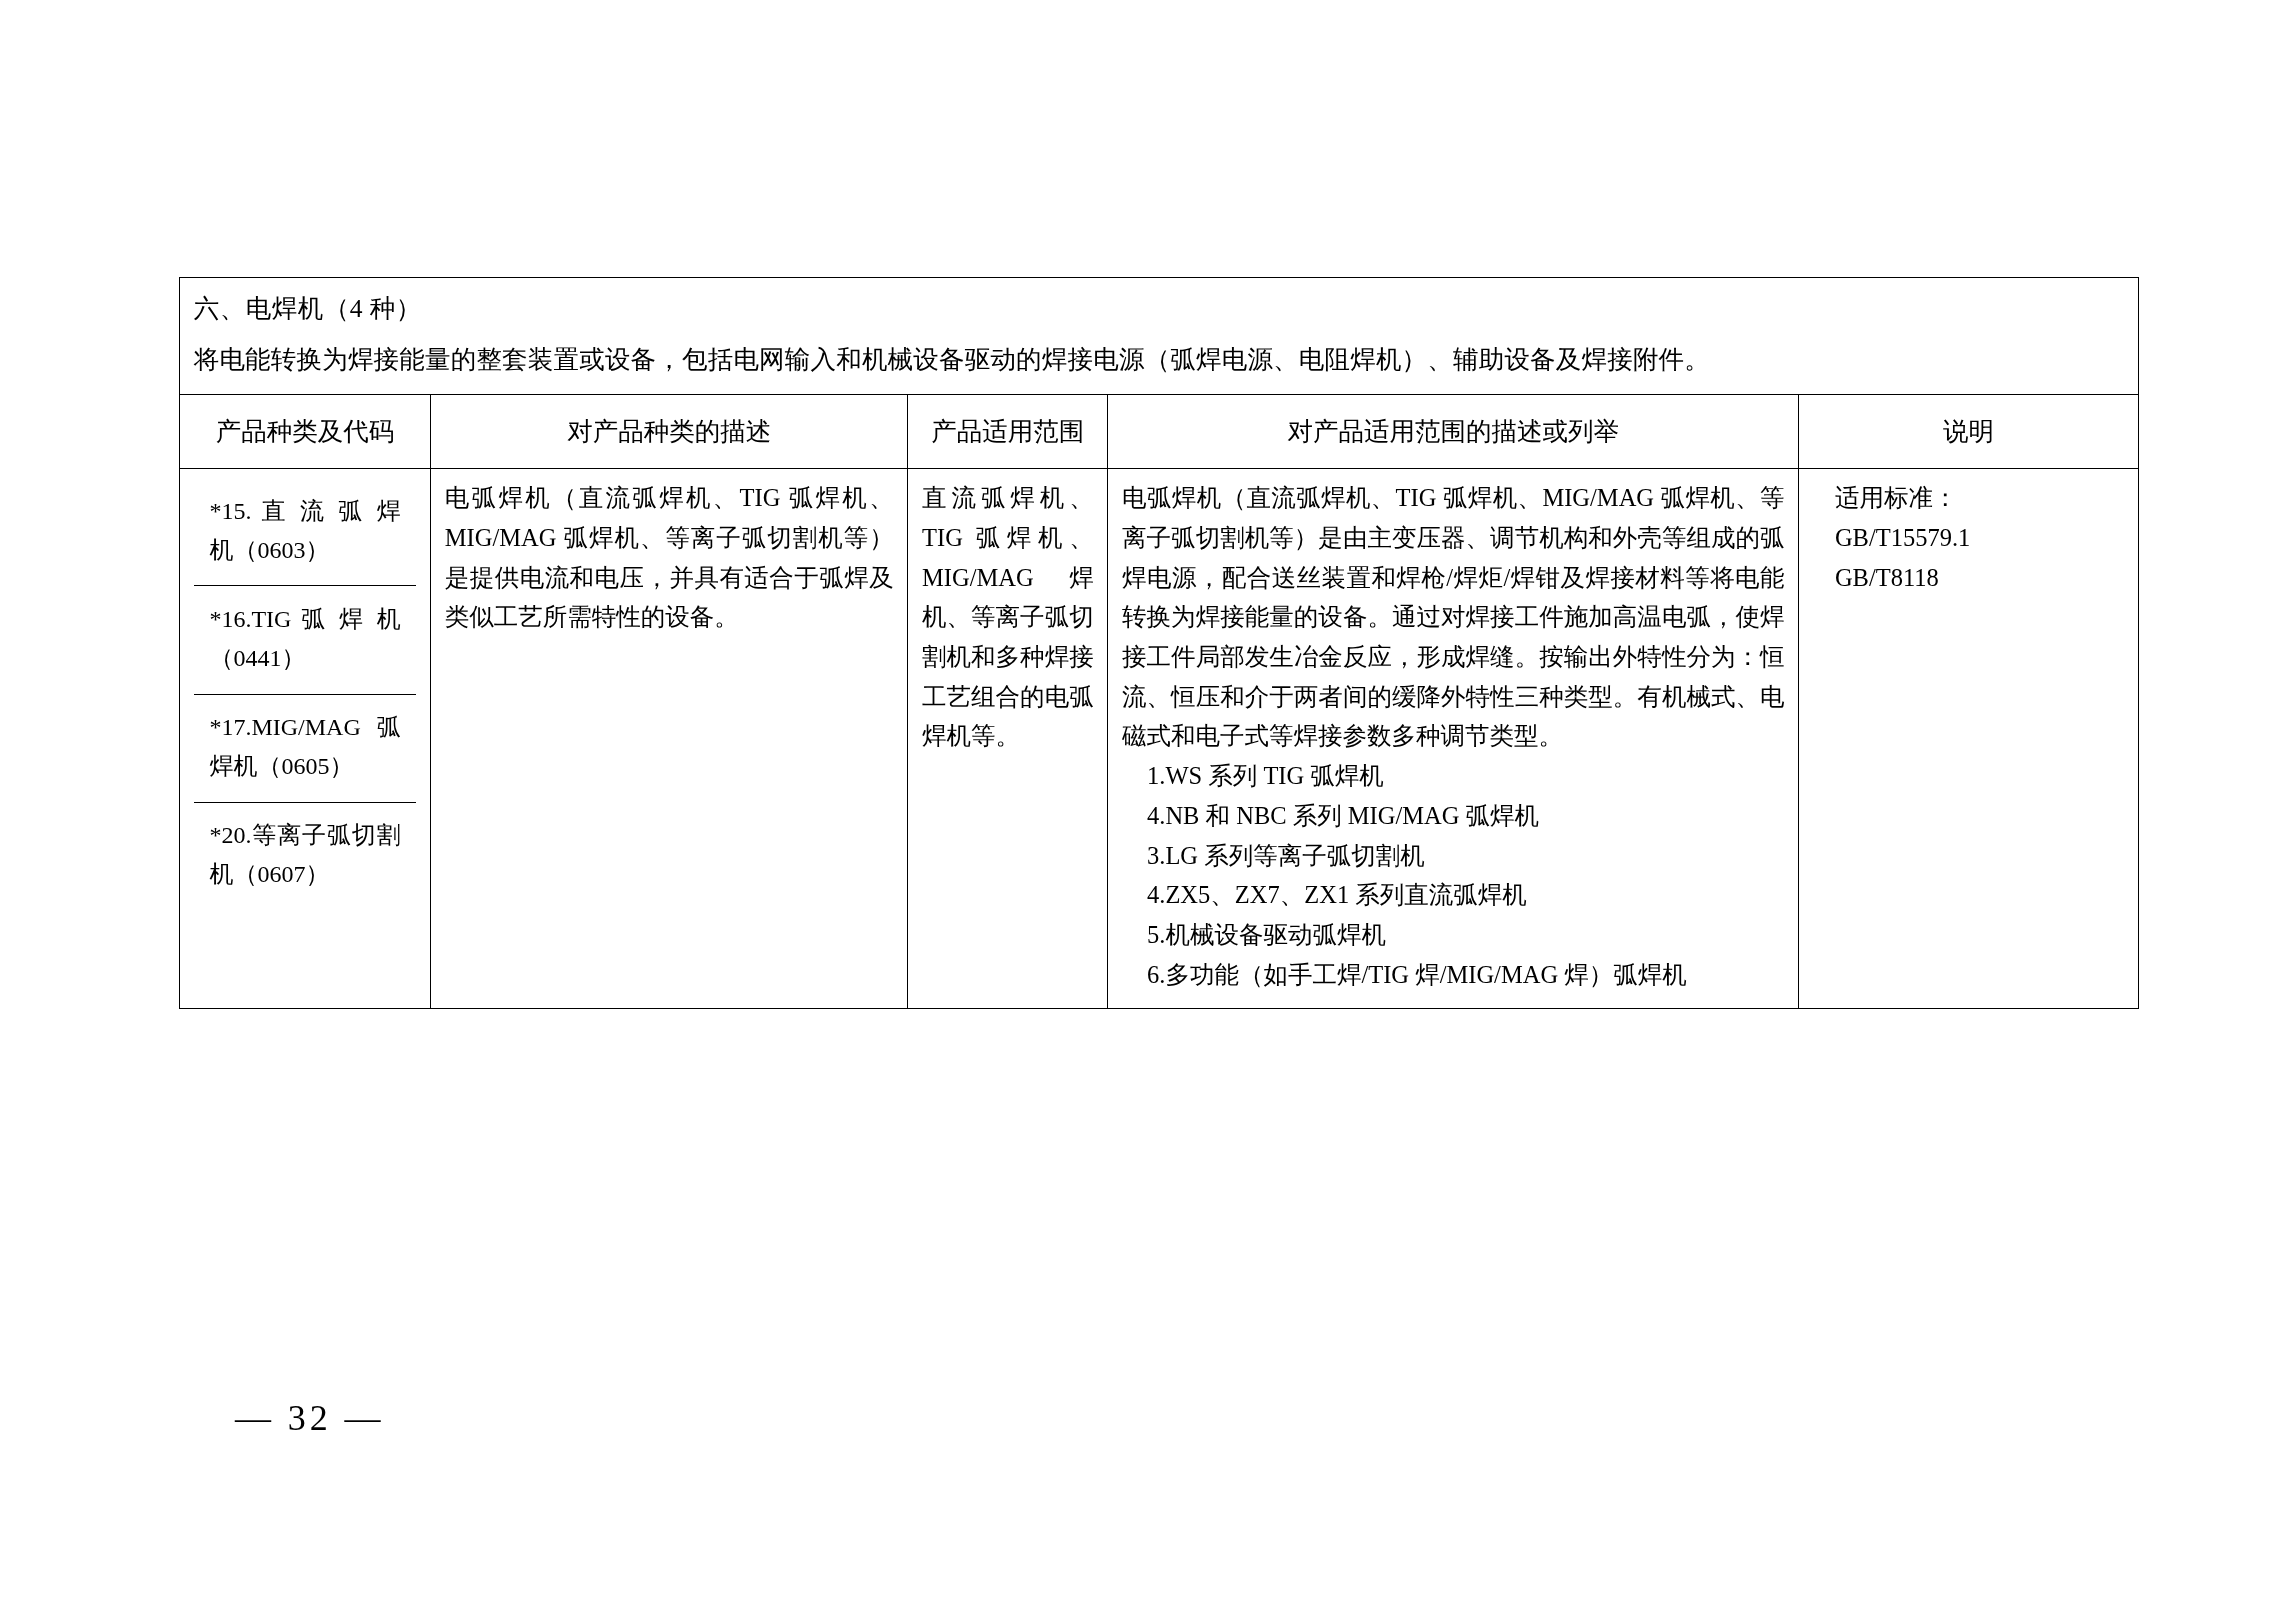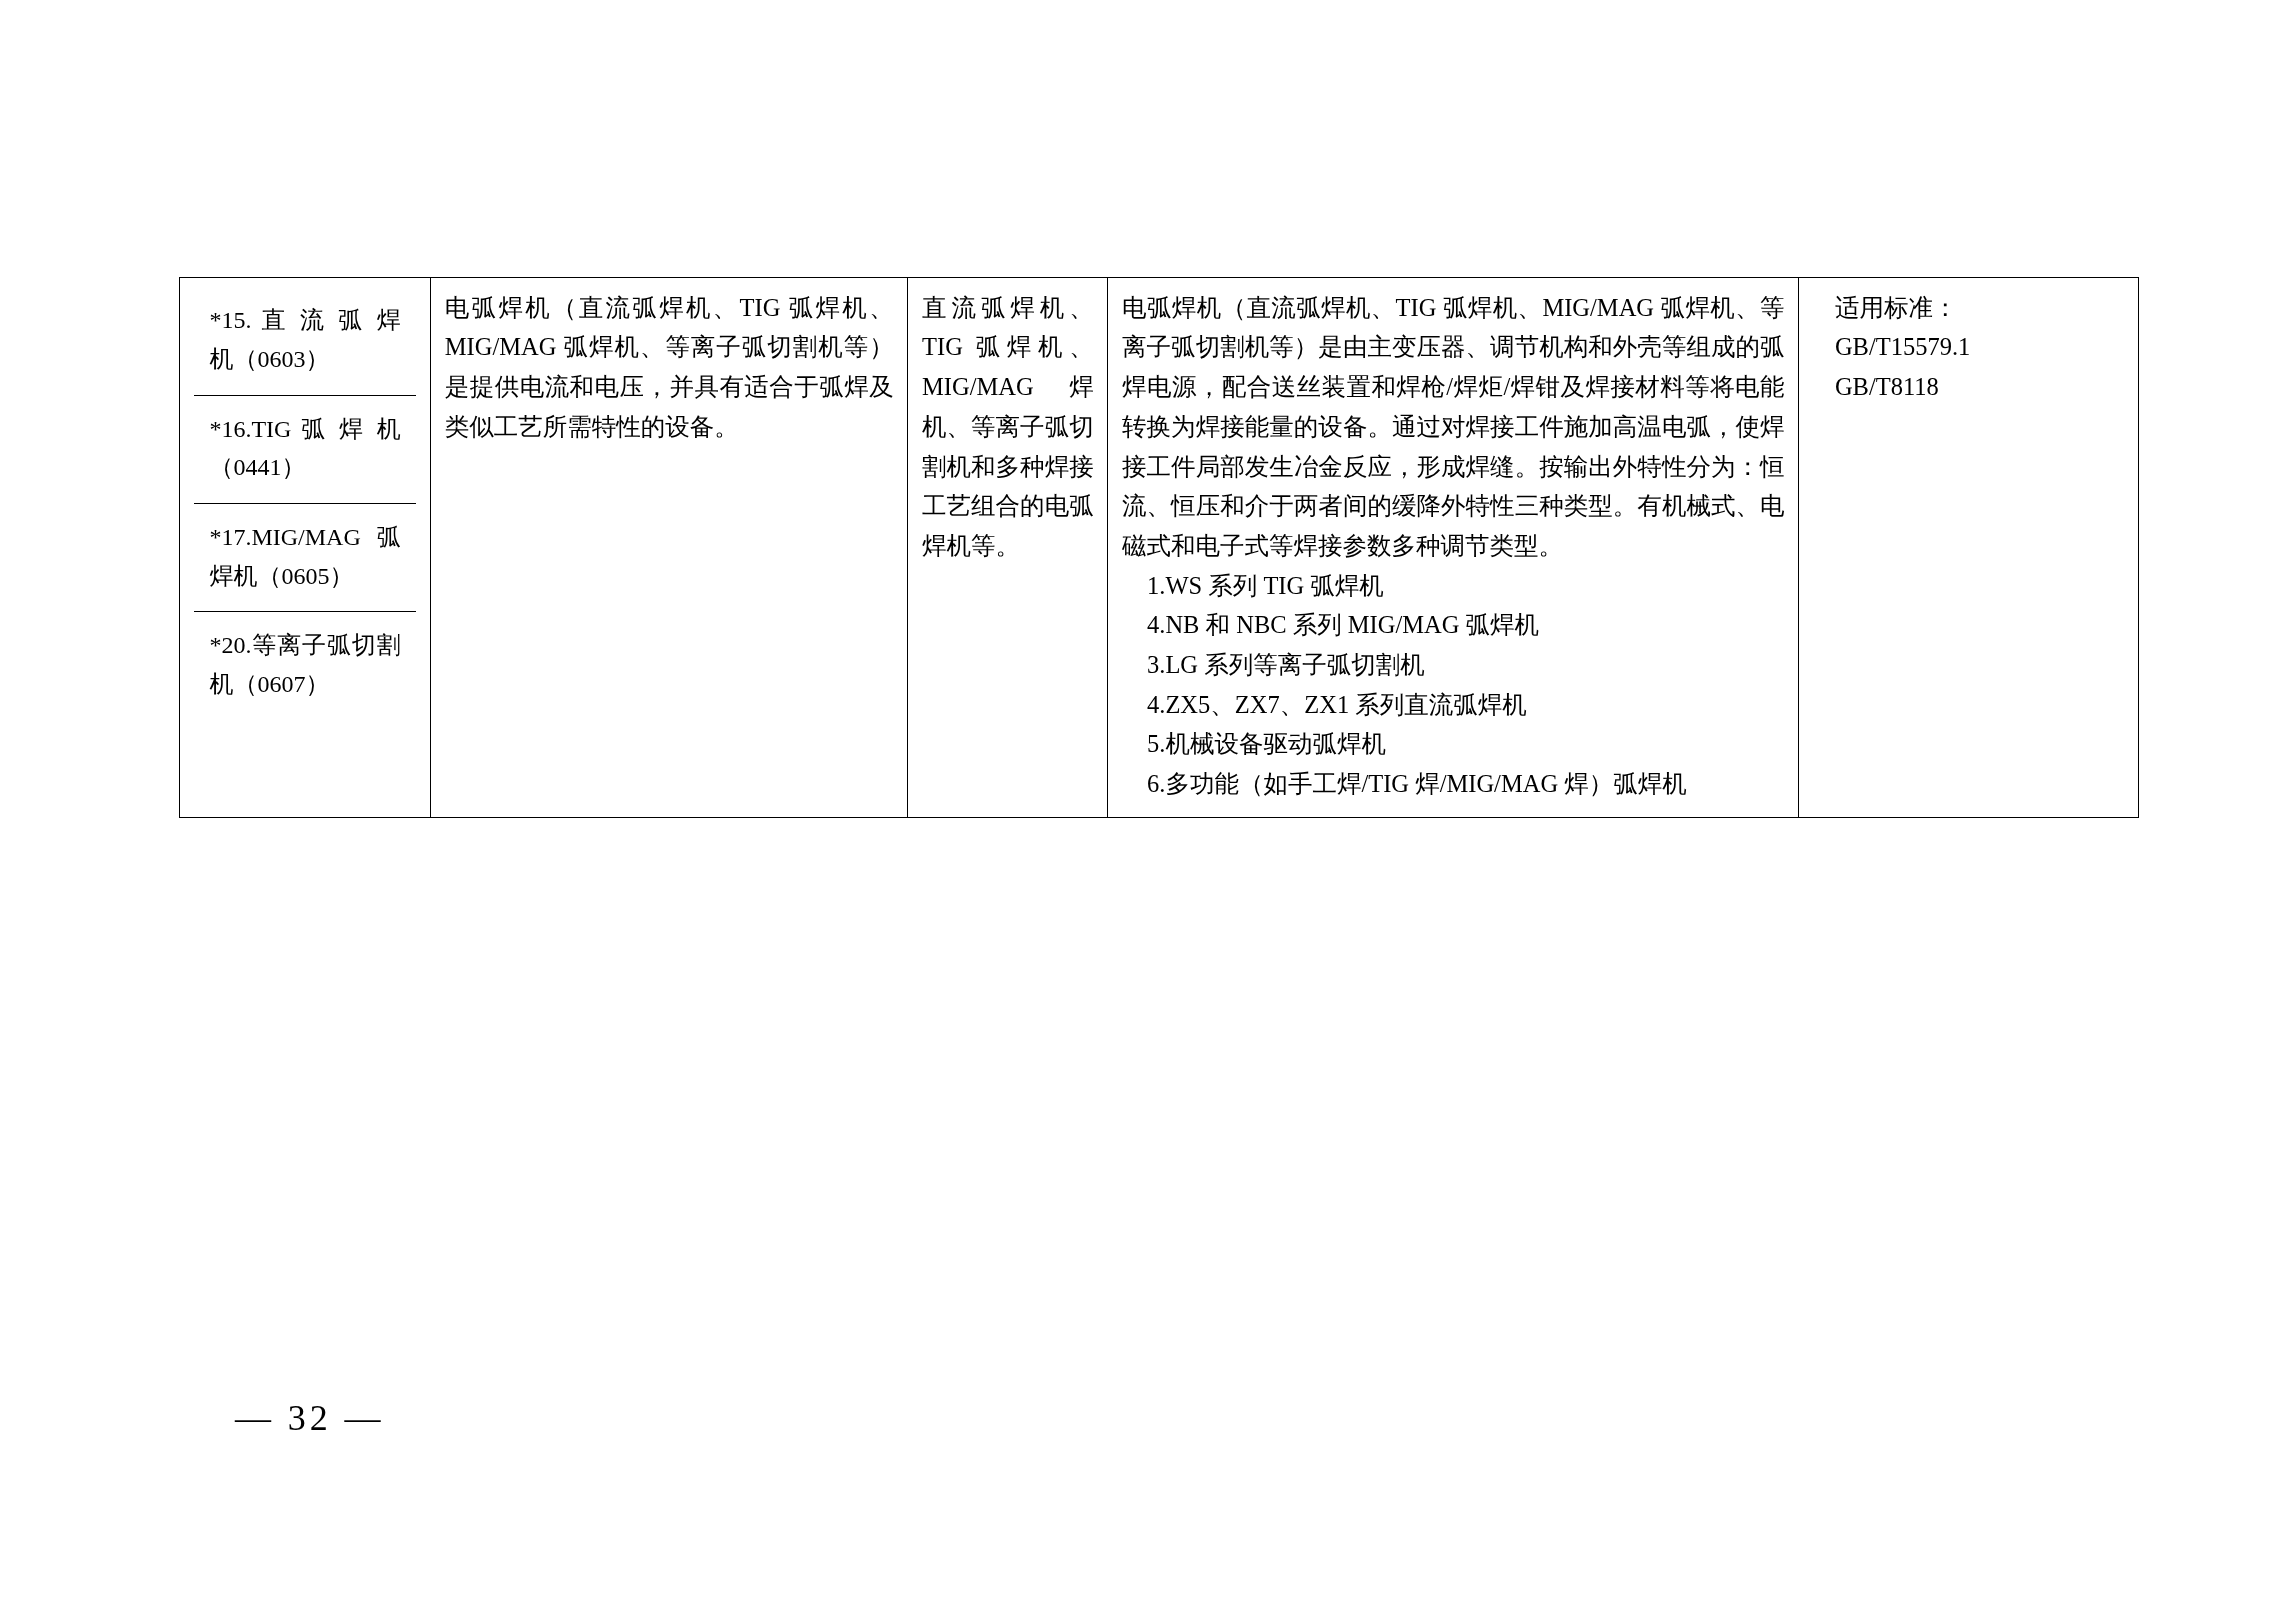--- a/index.html
+++ b/index.html
@@ -97,20 +97,33 @@
   <table class="doc-table">
     <colgroup>
       <col style="width:221px">
       <col style="width:420px">
       <col style="width:176px">
       <col style="width:608px">
       <col style="width:299px">
     </colgroup>
     <tbody>
       <tr>
+        <td class="heading-cell" colspan="5">
+          <div class="heading-line1">六、电焊机（4 种）</div>
+          <div class="heading-line2">将电能转换为焊接能量的整套装置或设备，包括电网输入和机械设备驱动的焊接电源（弧焊电源、电阻焊机）、辅助设备及焊接附件。</div>
+        </td>
+      </tr>
+      <tr class="col-header">
+        <td>产品种类及代码</td>
+        <td>对产品种类的描述</td>
+        <td>产品适用范围</td>
+        <td>对产品适用范围的描述或列举</td>
+        <td>说明</td>
+      </tr>
+      <tr>
         <td class="cat-cell">
           <div class="cat-item">*15. 直 流 弧 焊 机（0603）</div>
           <div class="cat-item">*16.TIG 弧 焊 机（0441）</div>
           <div class="cat-item">*17.MIG/MAG 弧焊机（0605）</div>
           <div class="cat-item">*20.等离子弧切割机（0607）</div>
         </td>
         <td>
           <div class="justify">电弧焊机（直流弧焊机、TIG 弧焊机、MIG/MAG 弧焊机、等离子弧切割机等）是提供电流和电压，并具有适合于弧焊及类似工艺所需特性的设备。</div>
         </td>
         <td>

